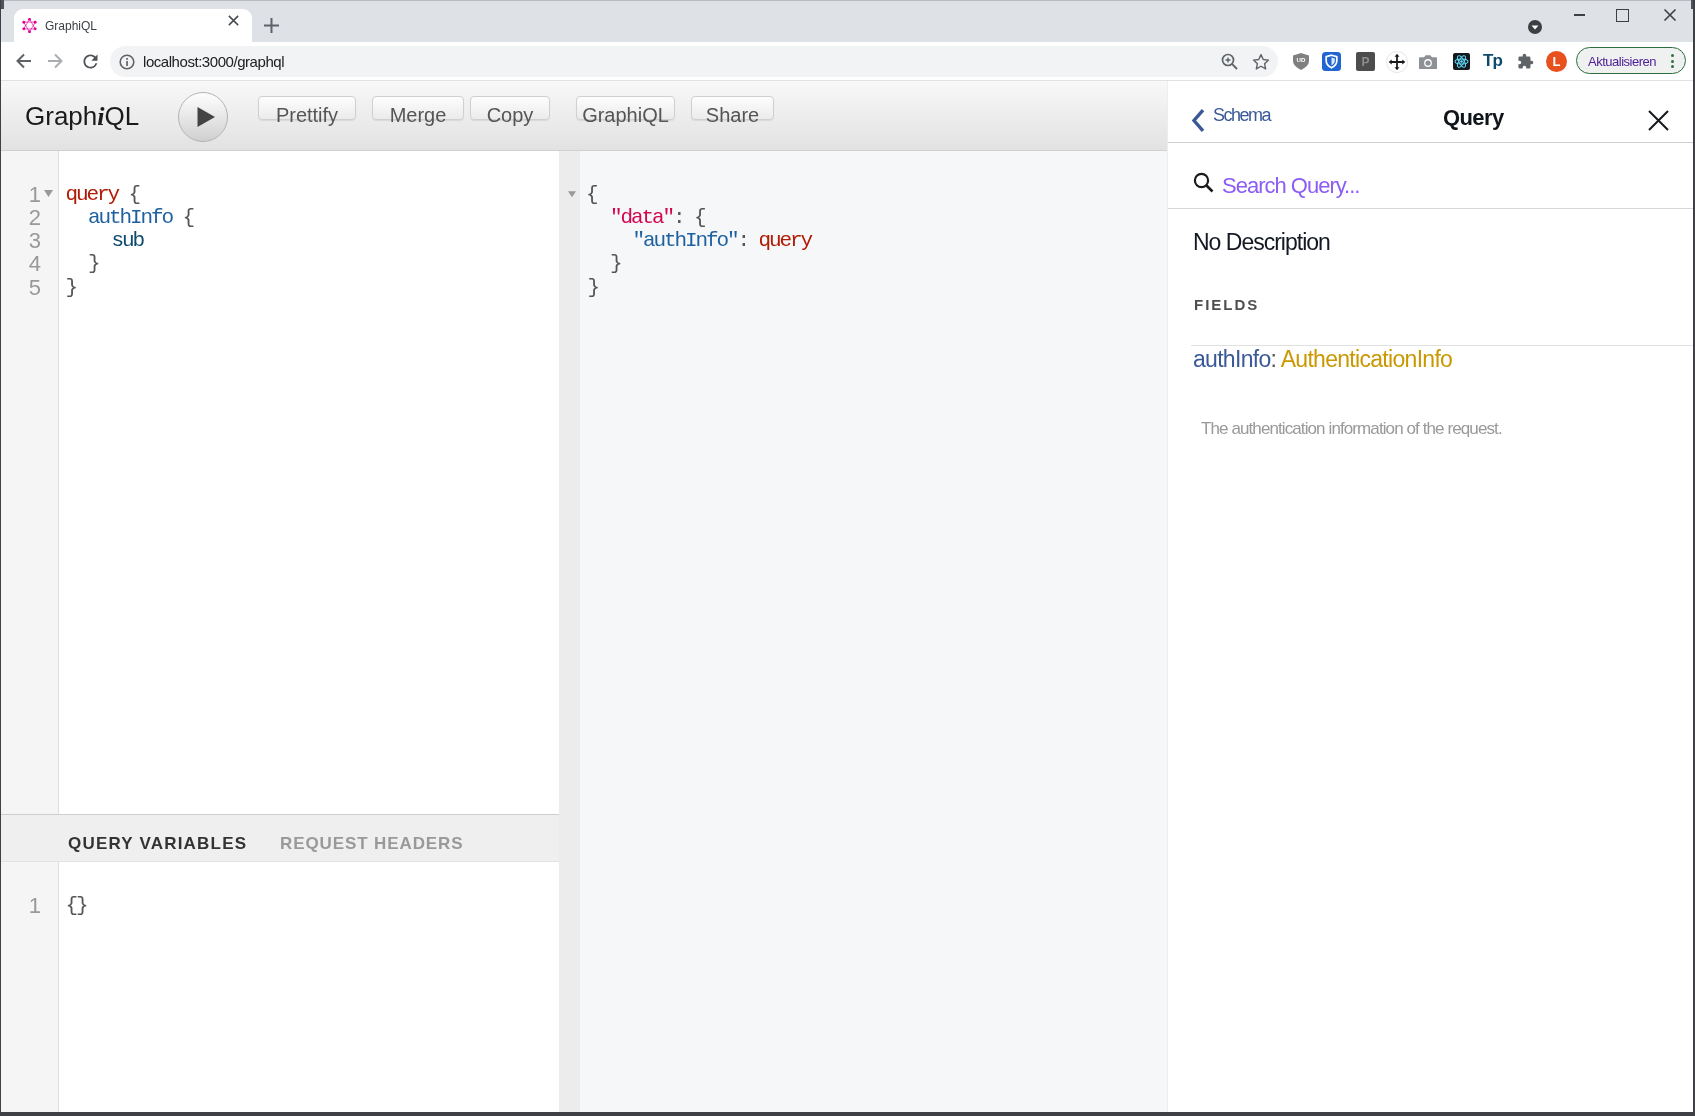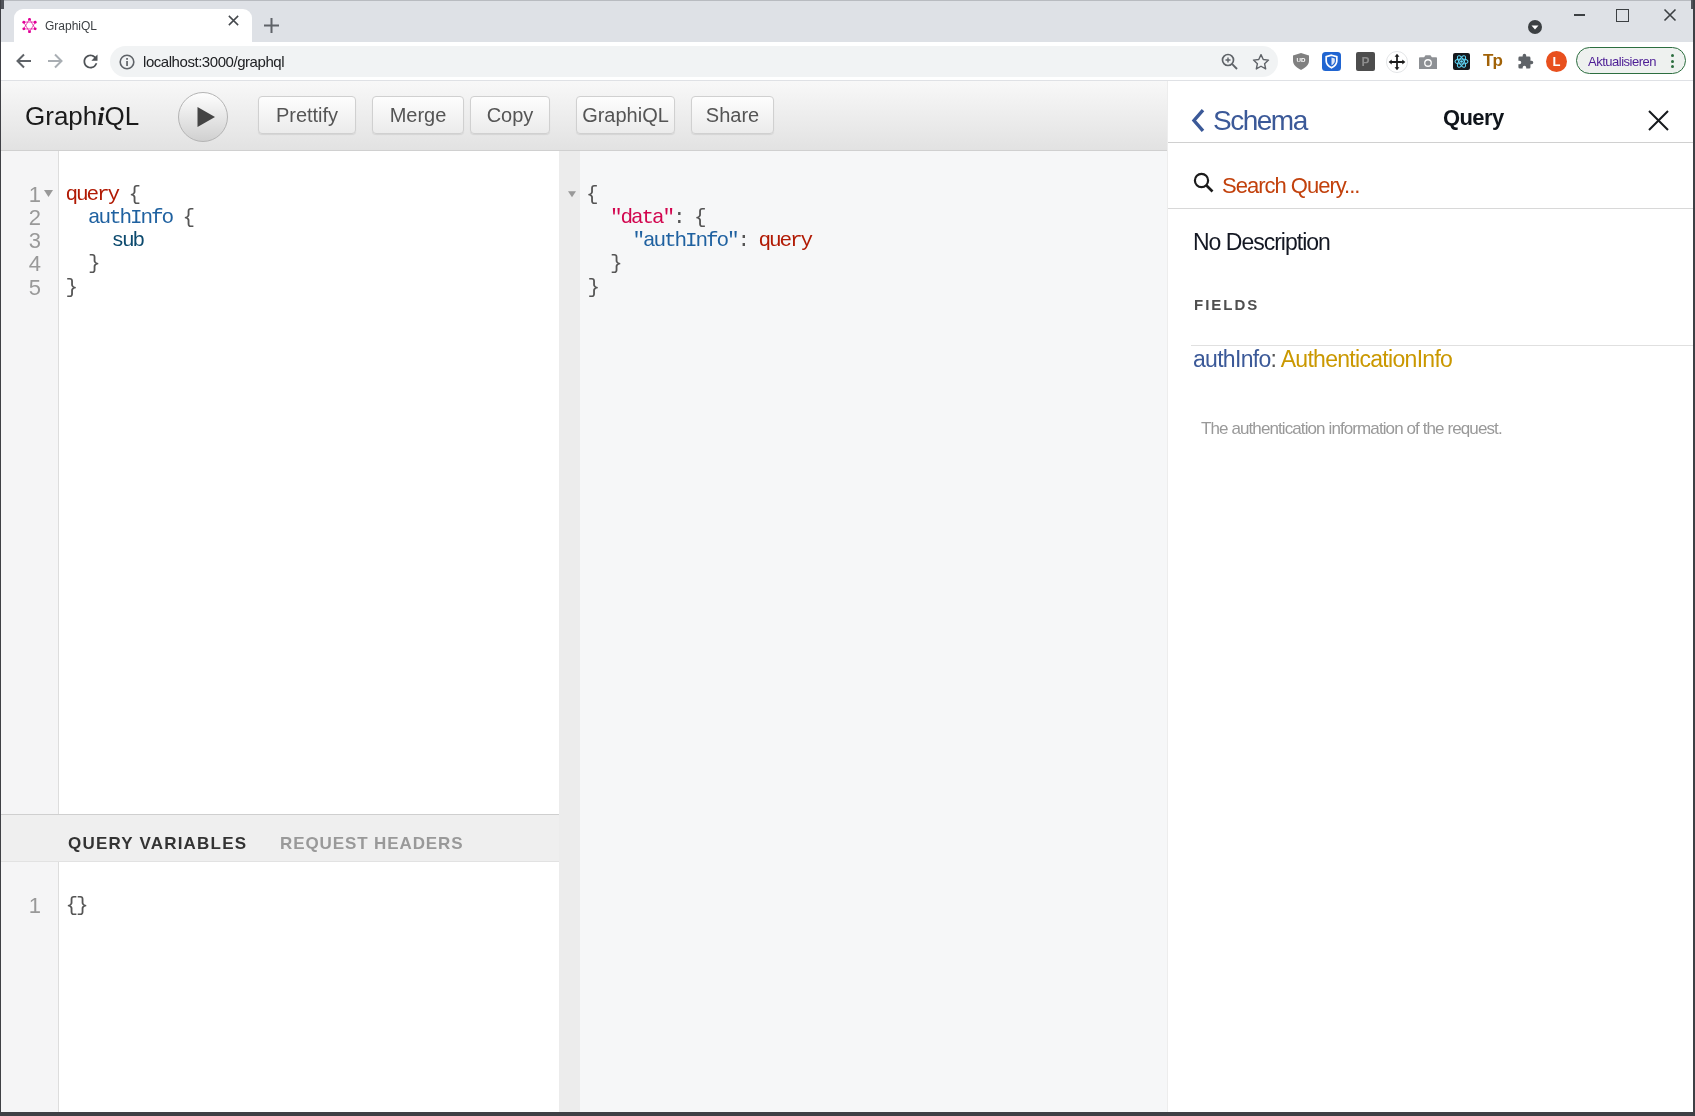--- a/index.html
+++ b/index.html
@@ -113,21 +113,21 @@
 <svg class="a" style="left:1453px;top:53px" width="17" height="17" viewBox="0 0 100 100">
   <rect x="0" y="0" width="100" height="100" rx="12" fill="#16191d"></rect>
   <g stroke="#61dafb" stroke-width="6" fill="none">
     <ellipse cx="50" cy="50" rx="38" ry="15"></ellipse>
     <ellipse cx="50" cy="50" rx="38" ry="15" transform="rotate(60 50 50)"></ellipse>
     <ellipse cx="50" cy="50" rx="38" ry="15" transform="rotate(120 50 50)"></ellipse>
   </g>
   <circle cx="50" cy="50" r="8" fill="#61dafb"></circle>
 </svg>
 
-<div class="a" style="left:1483px;top:51px;font-size:17px;font-weight:bold;color:#a16207;letter-spacing:-1px">Tp</div>
+<div class="a" style="left:1483px;top:51px;font-size:17px;font-weight:bold;color:#0c4a6e;letter-spacing:-1px">Tp</div>
 
 <svg class="a" style="left:1517px;top:53px" width="17" height="17" viewBox="0 0 24 24">
   <path d="M20.5 11 H19 V7 a2 2 0 0 0 -2 -2 H13 V3.5 a2.5 2.5 0 0 0 -5 0 V5 H4 a2 2 0 0 0 -2 2 v4 H3.5 a2.5 2.5 0 0 1 0 5 H2 v4 a2 2 0 0 0 2 2 h4 v-1.5 a2.5 2.5 0 0 1 5 0 V22 h4 a2 2 0 0 0 2 -2 v-4 h1.5 a2.5 2.5 0 0 0 0 -5 Z" fill="#5f6368"></path>
 </svg>
 
 <div class="a" style="left:1546px;top:51px;width:21px;height:21px;border-radius:50%;background:#e8501e"></div>
 <div class="a" style="left:1546px;top:54px;width:21px;text-align:center;font-size:13px;font-weight:bold;color:#fff">L</div>
 
 <div class="a" style="left:1576px;top:47px;width:110px;height:27px;border:1.5px solid #2c6e3f;border-radius:14px;background:#eef1ef;box-sizing:border-box"></div>
 <div class="a" style="left:1588px;top:54px;font-size:13px;letter-spacing:-0.5px;color:#4c1d95">Aktualisieren</div>
@@ -144,21 +144,21 @@
 <svg class="a" style="left:196px;top:107px" width="20" height="20" viewBox="0 0 20 20">
     <path d="M1.5 0 L19 10 L1.5 20 Z" fill="#444"></path>
   </svg>
 
 <div class="a btn" style="left:258px;top:96px;width:98px">Prettify</div>
 <div class="a btn" style="left:372px;top:96px;width:92px">Merge</div>
 <div class="a btn" style="left:470px;top:96px;width:80px">Copy</div>
 <div class="a btn" style="left:576px;top:96px;width:99px">GraphiQL</div>
 <div class="a btn" style="left:691px;top:96px;width:83px">Share</div>
 <style>
-.btn{height:38px;box-sizing:border-box;border:1px solid #d0d0d0;border-radius:4px;background:linear-gradient(#fdfdfd,#ebebeb);color:#555;font-size:20px;text-align:center;line-height:36px;box-shadow:0 1px 1px rgba(0,0,0,0.08)}
+.btn{height:24px;box-sizing:border-box;border:1px solid #d0d0d0;border-radius:4px;background:linear-gradient(#fdfdfd,#ebebeb);color:#555;font-size:20px;text-align:center;line-height:36px;box-shadow:0 1px 1px rgba(0,0,0,0.08)}
 </style>
 
 <div class="a" style="left:0;top:151px;width:59px;height:664px;background:#f5f5f6;border-right:1px solid #ddd;box-sizing:border-box"></div>
 <div class="a" style="left:59px;top:151px;width:500px;height:664px;background:#fff"></div>
 
 <div class="a" style="left:0;top:814px;width:559px;height:48px;background:#efefef;border-top:1px solid #cfcfcf;border-bottom:1px solid #e2e2e2;box-sizing:border-box"></div>
 <div class="a" style="left:68px;top:834px;font-size:17px;font-weight:bold;letter-spacing:1.2px;color:#333">QUERY VARIABLES</div>
 <div class="a" style="left:280px;top:834px;font-size:17px;font-weight:bold;letter-spacing:0.9px;color:#999">REQUEST HEADERS</div>
 
 <div class="a" style="left:0;top:862px;width:59px;height:251px;background:#f5f5f6;border-right:1px solid #ddd;box-sizing:border-box"></div>
@@ -194,31 +194,31 @@
 
 <div class="a lnum" style="left:0;top:894.4px;width:41px;text-align:right">1</div>
 <div class="a mono" style="left:65.5px;top:894.4px;color:#555">{}</div>
 
 <div class="a" style="left:1167px;top:81px;width:528px;height:1032px;background:#fff;border-left:1px solid #ededed;box-sizing:border-box"></div>
 
 <div class="a" style="left:1168px;top:81px;width:527px;height:62px;border-bottom:1px solid #d0d0d0;box-sizing:border-box"></div>
 <svg class="a" style="left:1191px;top:108px" width="14" height="25" viewBox="0 0 14 25">
     <path d="M12 2.2 L3 12.5 L12 22.8" stroke="#3B5998" stroke-width="3.4" fill="none"></path>
   </svg>
-<div class="a" style="left:1213px;top:105px;font-size:28px;letter-spacing:-1.5px;color:#3B5998">Schema</div>
+<div class="a" style="left:1213px;top:105px;font-size:18px;letter-spacing:-1.5px;color:#3B5998">Schema</div>
 <div class="a" style="left:1443px;top:105px;font-size:22px;letter-spacing:-0.6px;font-weight:bold;color:#10151b">Query</div>
 <svg class="a" style="left:1647px;top:109px" width="23" height="23" viewBox="0 0 23 23">
     <path d="M2 2 L21 21 M21 2 L2 21" stroke="#16191d" stroke-width="2"></path>
   </svg>
 
 <svg class="a" style="left:1193px;top:172px" width="21" height="21" viewBox="0 0 21 21">
   <circle cx="8.5" cy="8.5" r="6.6" stroke="#1b1b1b" stroke-width="2.2" fill="none"></circle>
   <path d="M13.5 13.5 L19.5 19.5" stroke="#1b1b1b" stroke-width="2.6"></path>
 </svg>
-<div class="a" style="left:1222px;top:173px;font-size:22px;letter-spacing:-1px;color:#c2410c">Search Query...</div>
+<div class="a" style="left:1222px;top:173px;font-size:22px;letter-spacing:-1px;color:#8b5cf6">Search Query...</div>
 <div class="a" style="left:1168px;top:208px;width:527px;height:1px;background:#d8d8d8"></div>
 
 <div class="a" style="left:1193px;top:229px;font-size:23px;letter-spacing:-1px;color:#141823">No Description</div>
 <div class="a" style="left:1194px;top:296px;font-size:15px;font-weight:bold;letter-spacing:2px;color:#4f4f4f">FIELDS</div>
 <div class="a" style="left:1191px;top:345px;width:504px;height:1px;background:#e0e0e0"></div>
 <div class="a" style="left:1193px;top:346px;font-size:23px;letter-spacing:-0.7px"><span style="color:#3B5998">authInfo</span><span style="color:#555">: </span><span style="color:#CA9800">AuthenticationInfo</span></div>
 <div class="a" style="left:1201px;top:419px;font-size:17px;letter-spacing:-0.9px;color:#999">The authentication information of the request.</div>
 
 <div class="a" style="left:0;top:0;width:1px;height:1116px;background:#3f4045"></div>
 <div class="a" style="left:1693px;top:0;width:2px;height:1116px;background:#3f4045"></div>

